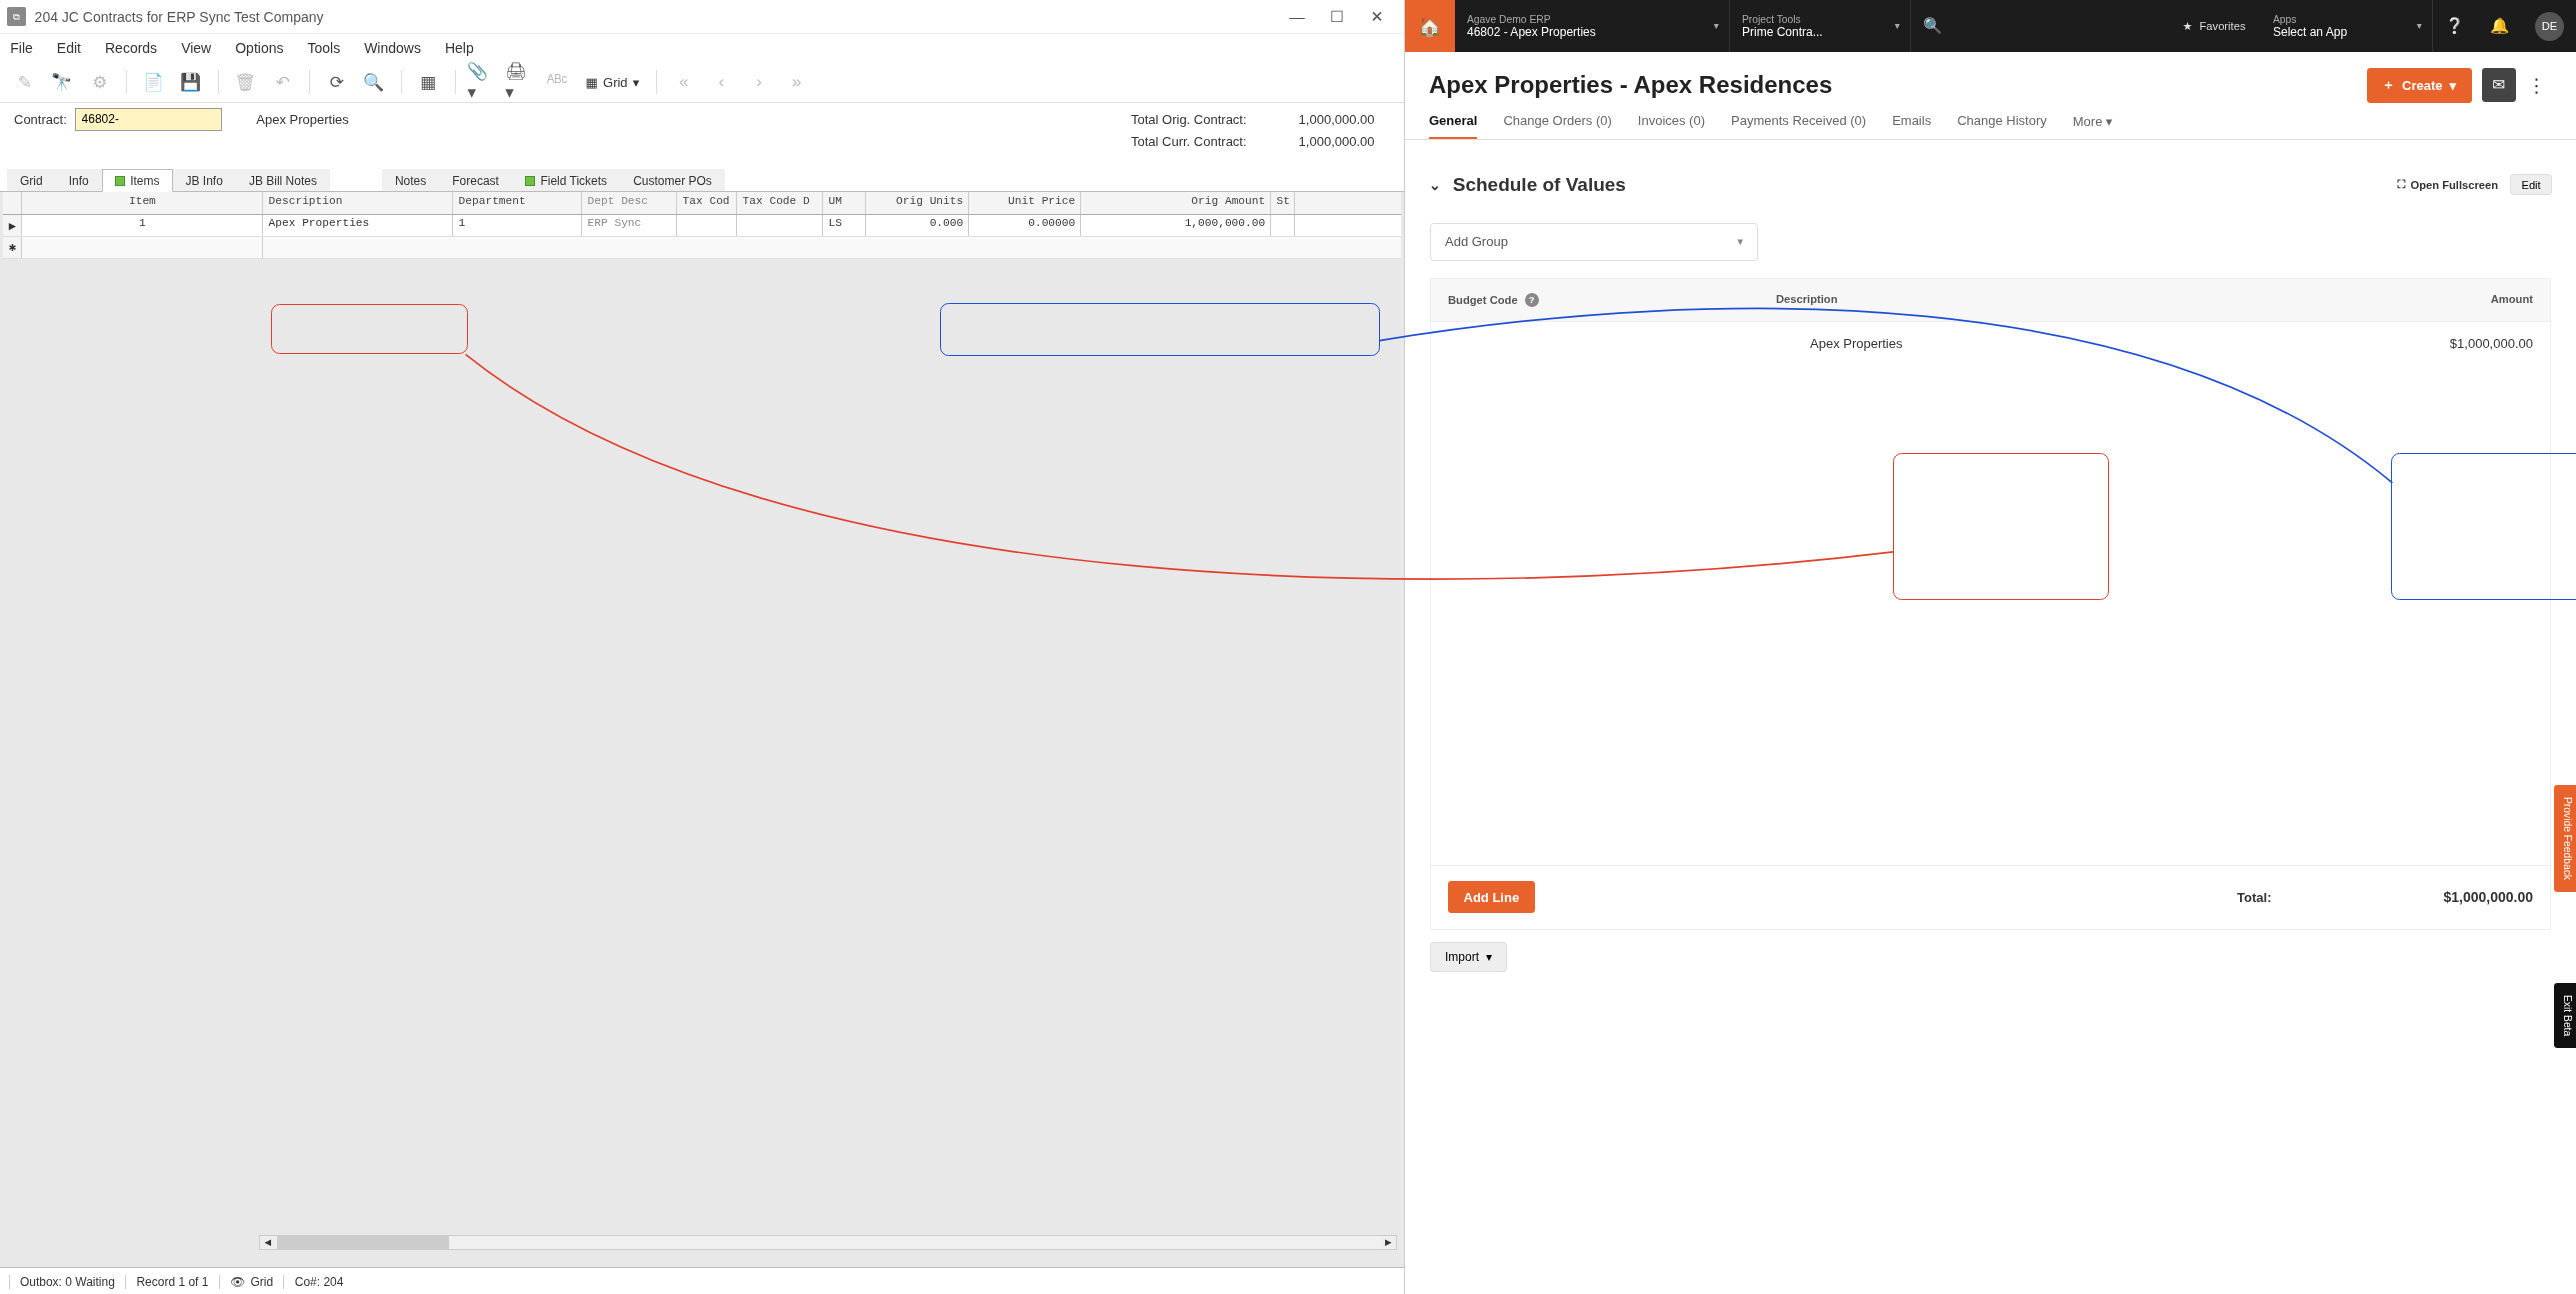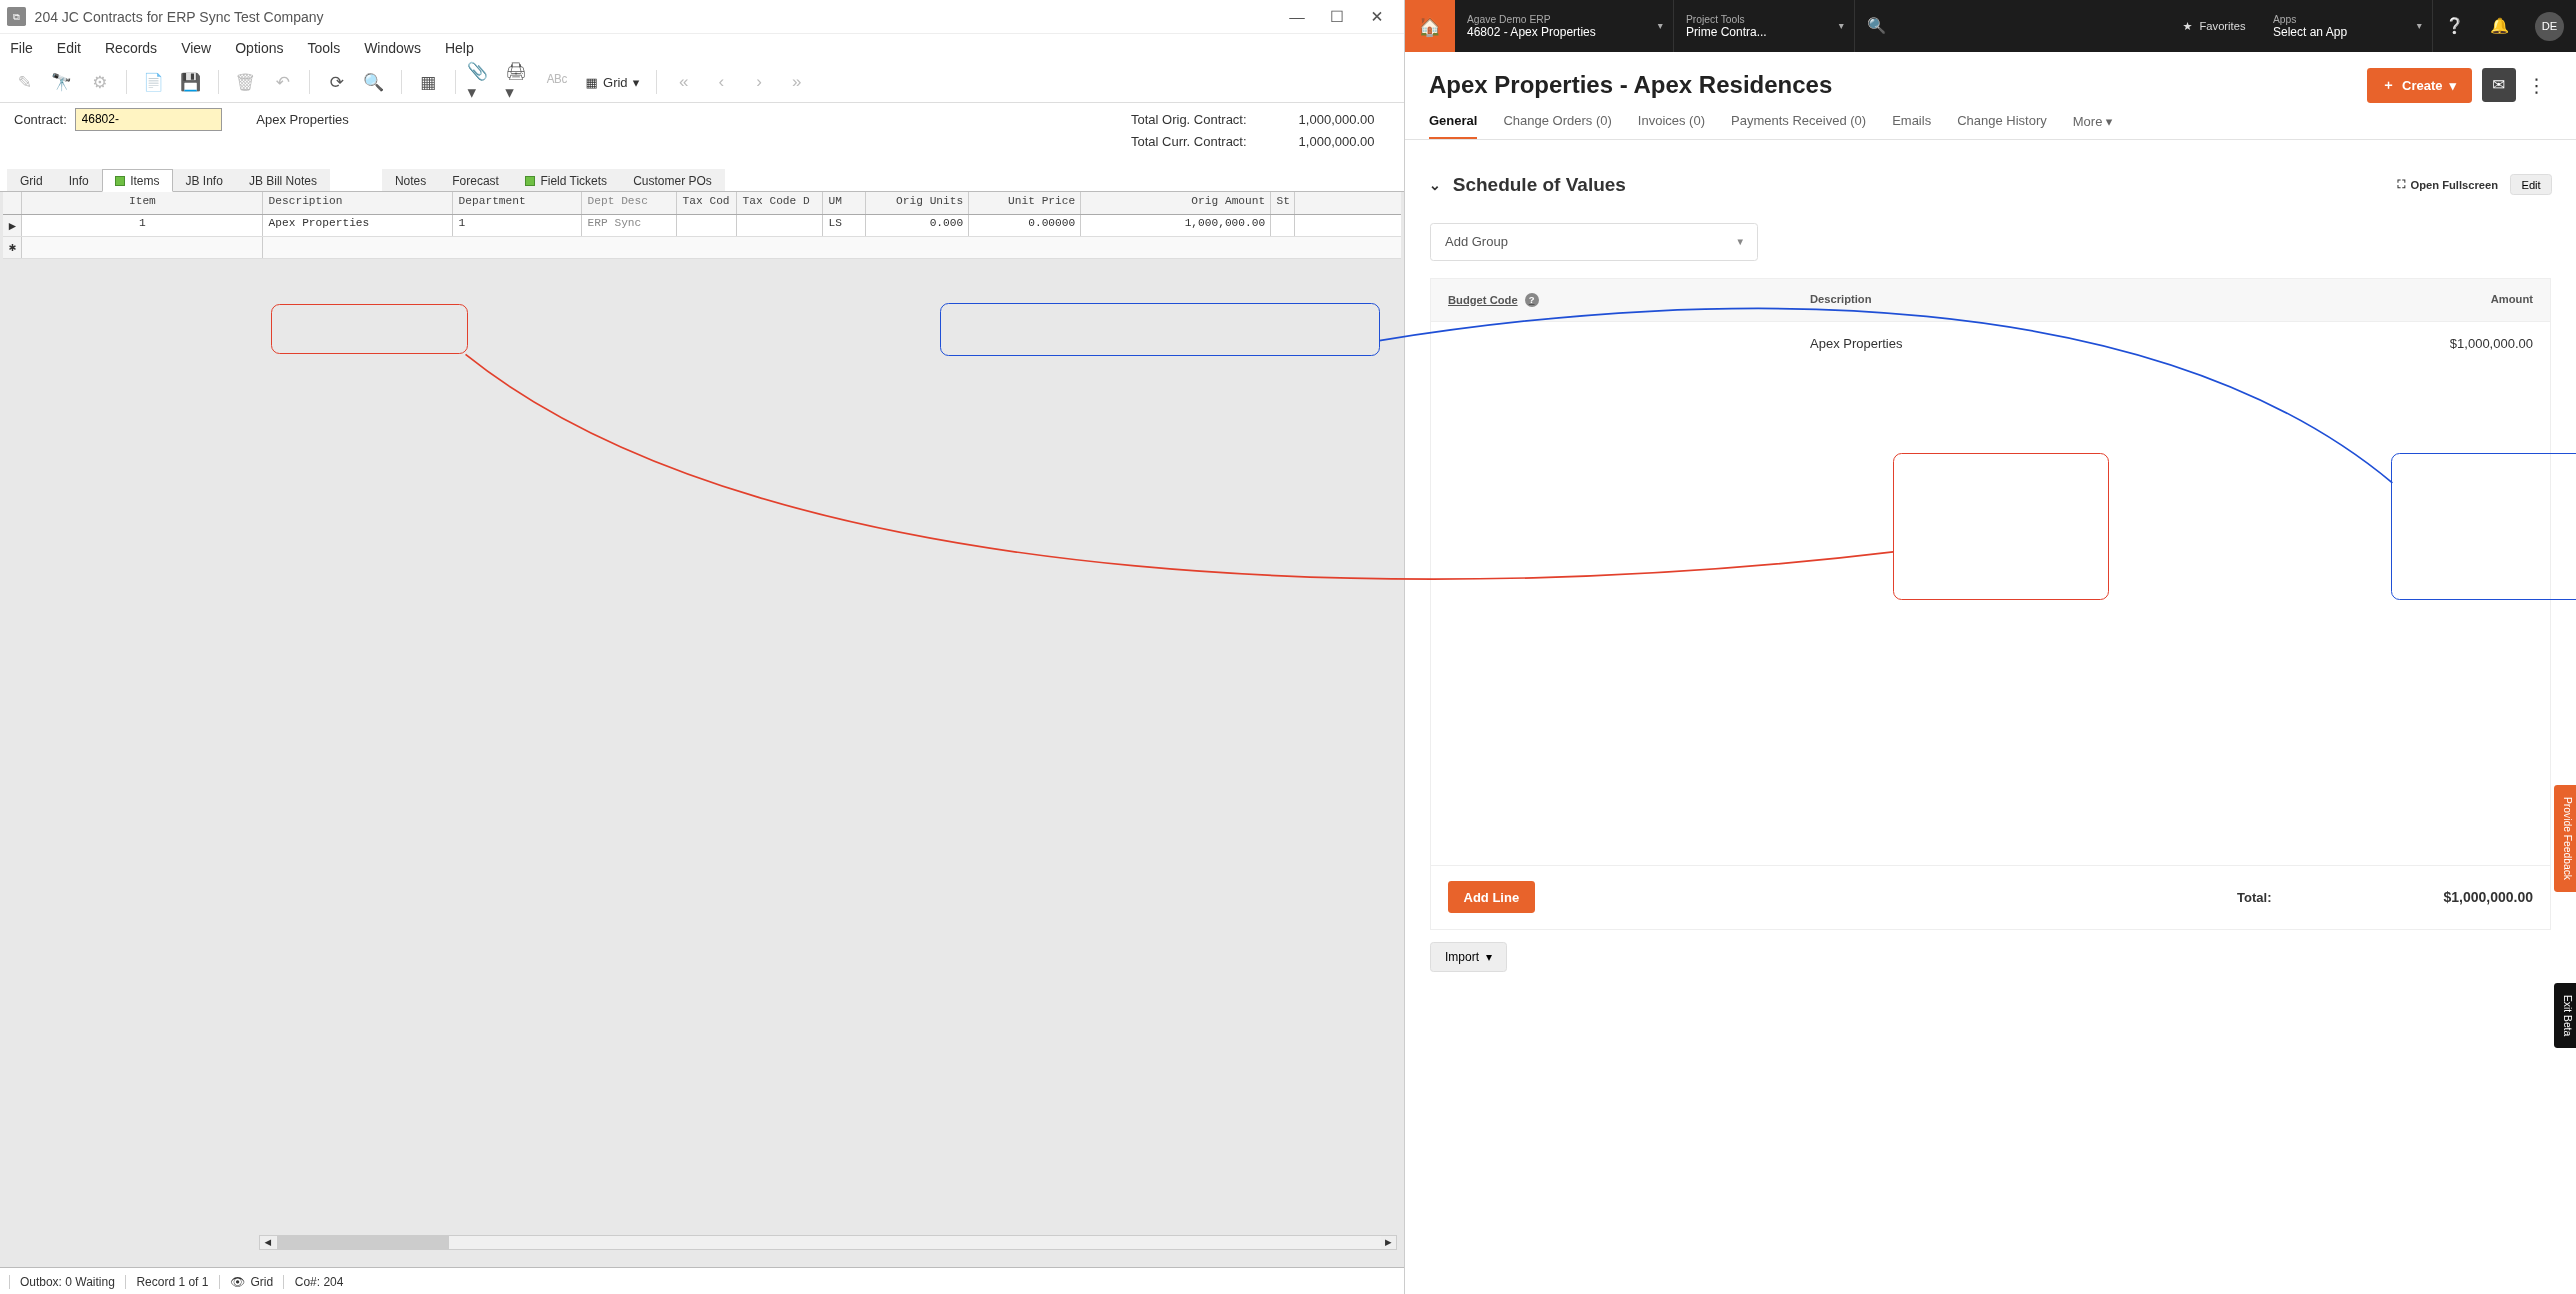--- a/index.html
+++ b/index.html
@@ -83,21 +83,21 @@
 .sov-head { display: flex; align-items: center; gap: 12px; margin-bottom: 26px; }
 .sov-head .chev { font-size: 14px; font-weight: 700; }
 .sov-head h2 { font-size: 19px; font-weight: 700; }
 .sov-head .right { margin-left: auto; display: flex; align-items: center; gap: 12px; font-size: 11.2px; font-weight: 600; }
 .sov-head .edit-btn { background: #eee; border: 0.9px solid #ddd; border-radius: 3.4px; padding: 3.4px 10.3px; font-size: 11.2px; }
 .sov-body { border: 0.9px solid #fff; }
 .add-group { width: 328px; height: 38px; border: 0.9px solid #ddd; border-radius: 3.4px; display: flex; align-items: center; padding: 0 14px; font-size: 13px; color: #555; margin-bottom: 17px; position: relative; }
 .add-group .caret { position: absolute; right: 12px; color: #888; font-size: 9.5px;}
 .sov-table { border: 0.9px solid #eee; }
 .sov-thead { display: flex; background: #f7f7f7; padding: 14px 17px; font-size: 11.2px; font-weight: 600; color: #555; }
-.sov-thead .c1 { width: 362px; display: flex; align-items: center; gap: 7px; text-decoration: underline;}
+.sov-thead .c1 { width: 328px; display: flex; align-items: center; gap: 7px;}
 .sov-thead .c2 { width: 362px; }
 .sov-thead .c3 { flex: 1; text-align: right; }
 .sov-row { display: flex; padding: 14px 17px; border-top: 0.9px solid #eee; font-size: 13px; }
 .sov-row .c1 { width: 362px; }
 .sov-row .c2 { width: 362px; }
 .sov-row .c3 { flex: 1; text-align: right; font-weight: 500; }
 .sov-spacer { height: 500px; }
 .sov-footer { display: flex; align-items: center; padding: 15.5px 17px; border-top: 0.9px solid #eee; }
 .btn-addline { background: #e8632b; color: #fff; border: none; padding: 8.6px 15.5px; font-size: 13px; font-weight: 600; border-radius: 3.4px; }
 .sov-footer .total-lbl { margin-left: auto; margin-right: 172px; font-weight: 600; font-size: 13px; }
@@ -253,21 +253,21 @@
       </span>
     <span class="seg">Co#: 204</span>
   </div>
 </div>
 
 <div class="web-app">
   <div class="web-topbar">
     <div class="top-home">
         <span>🏠</span>
       </div>
-    <div class="top-block" style="width:219px">
+    <div class="top-block" style="width:275px">
       <span class="small">Agave Demo ERP</span>
       <span class="big">46802 - Apex Properties</span>
       <span class="caret">▼</span>
     </div>
     <div class="top-block" style="width:181px">
       <span class="small">Project Tools</span>
       <span class="big">Prime Contra...</span>
       <span class="caret">▼</span>
     </div>
     <div class="top-icon">

